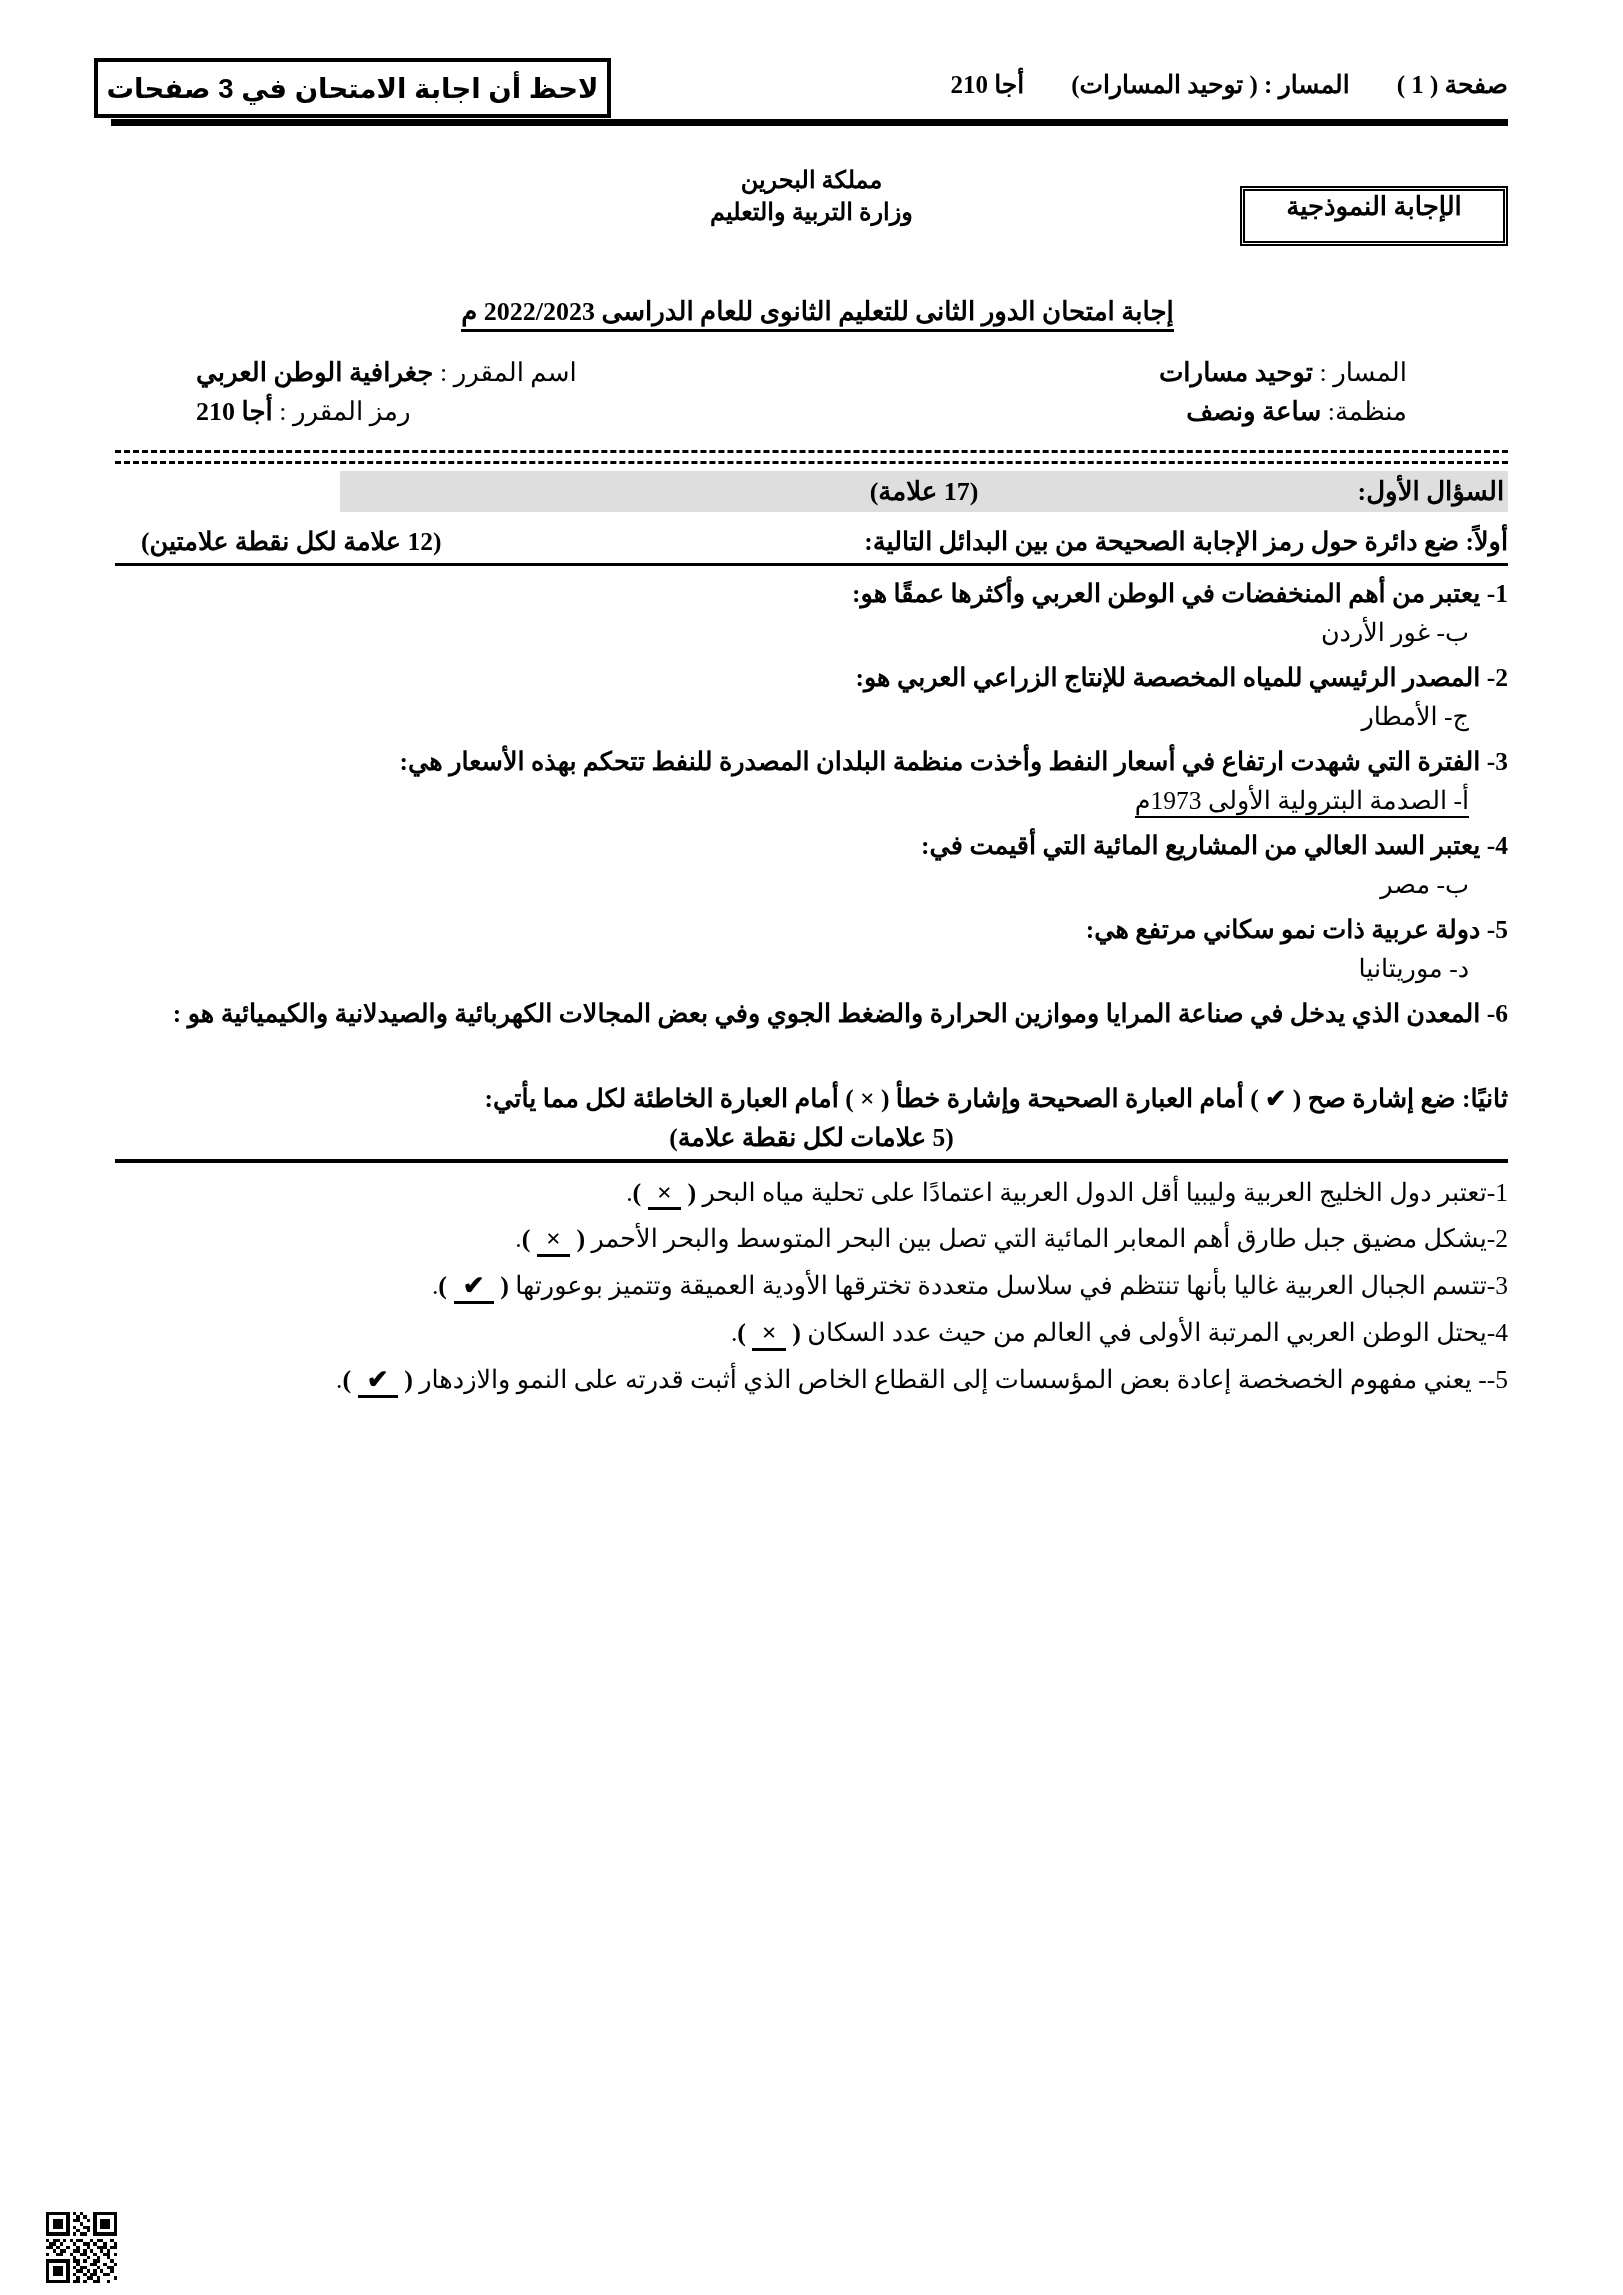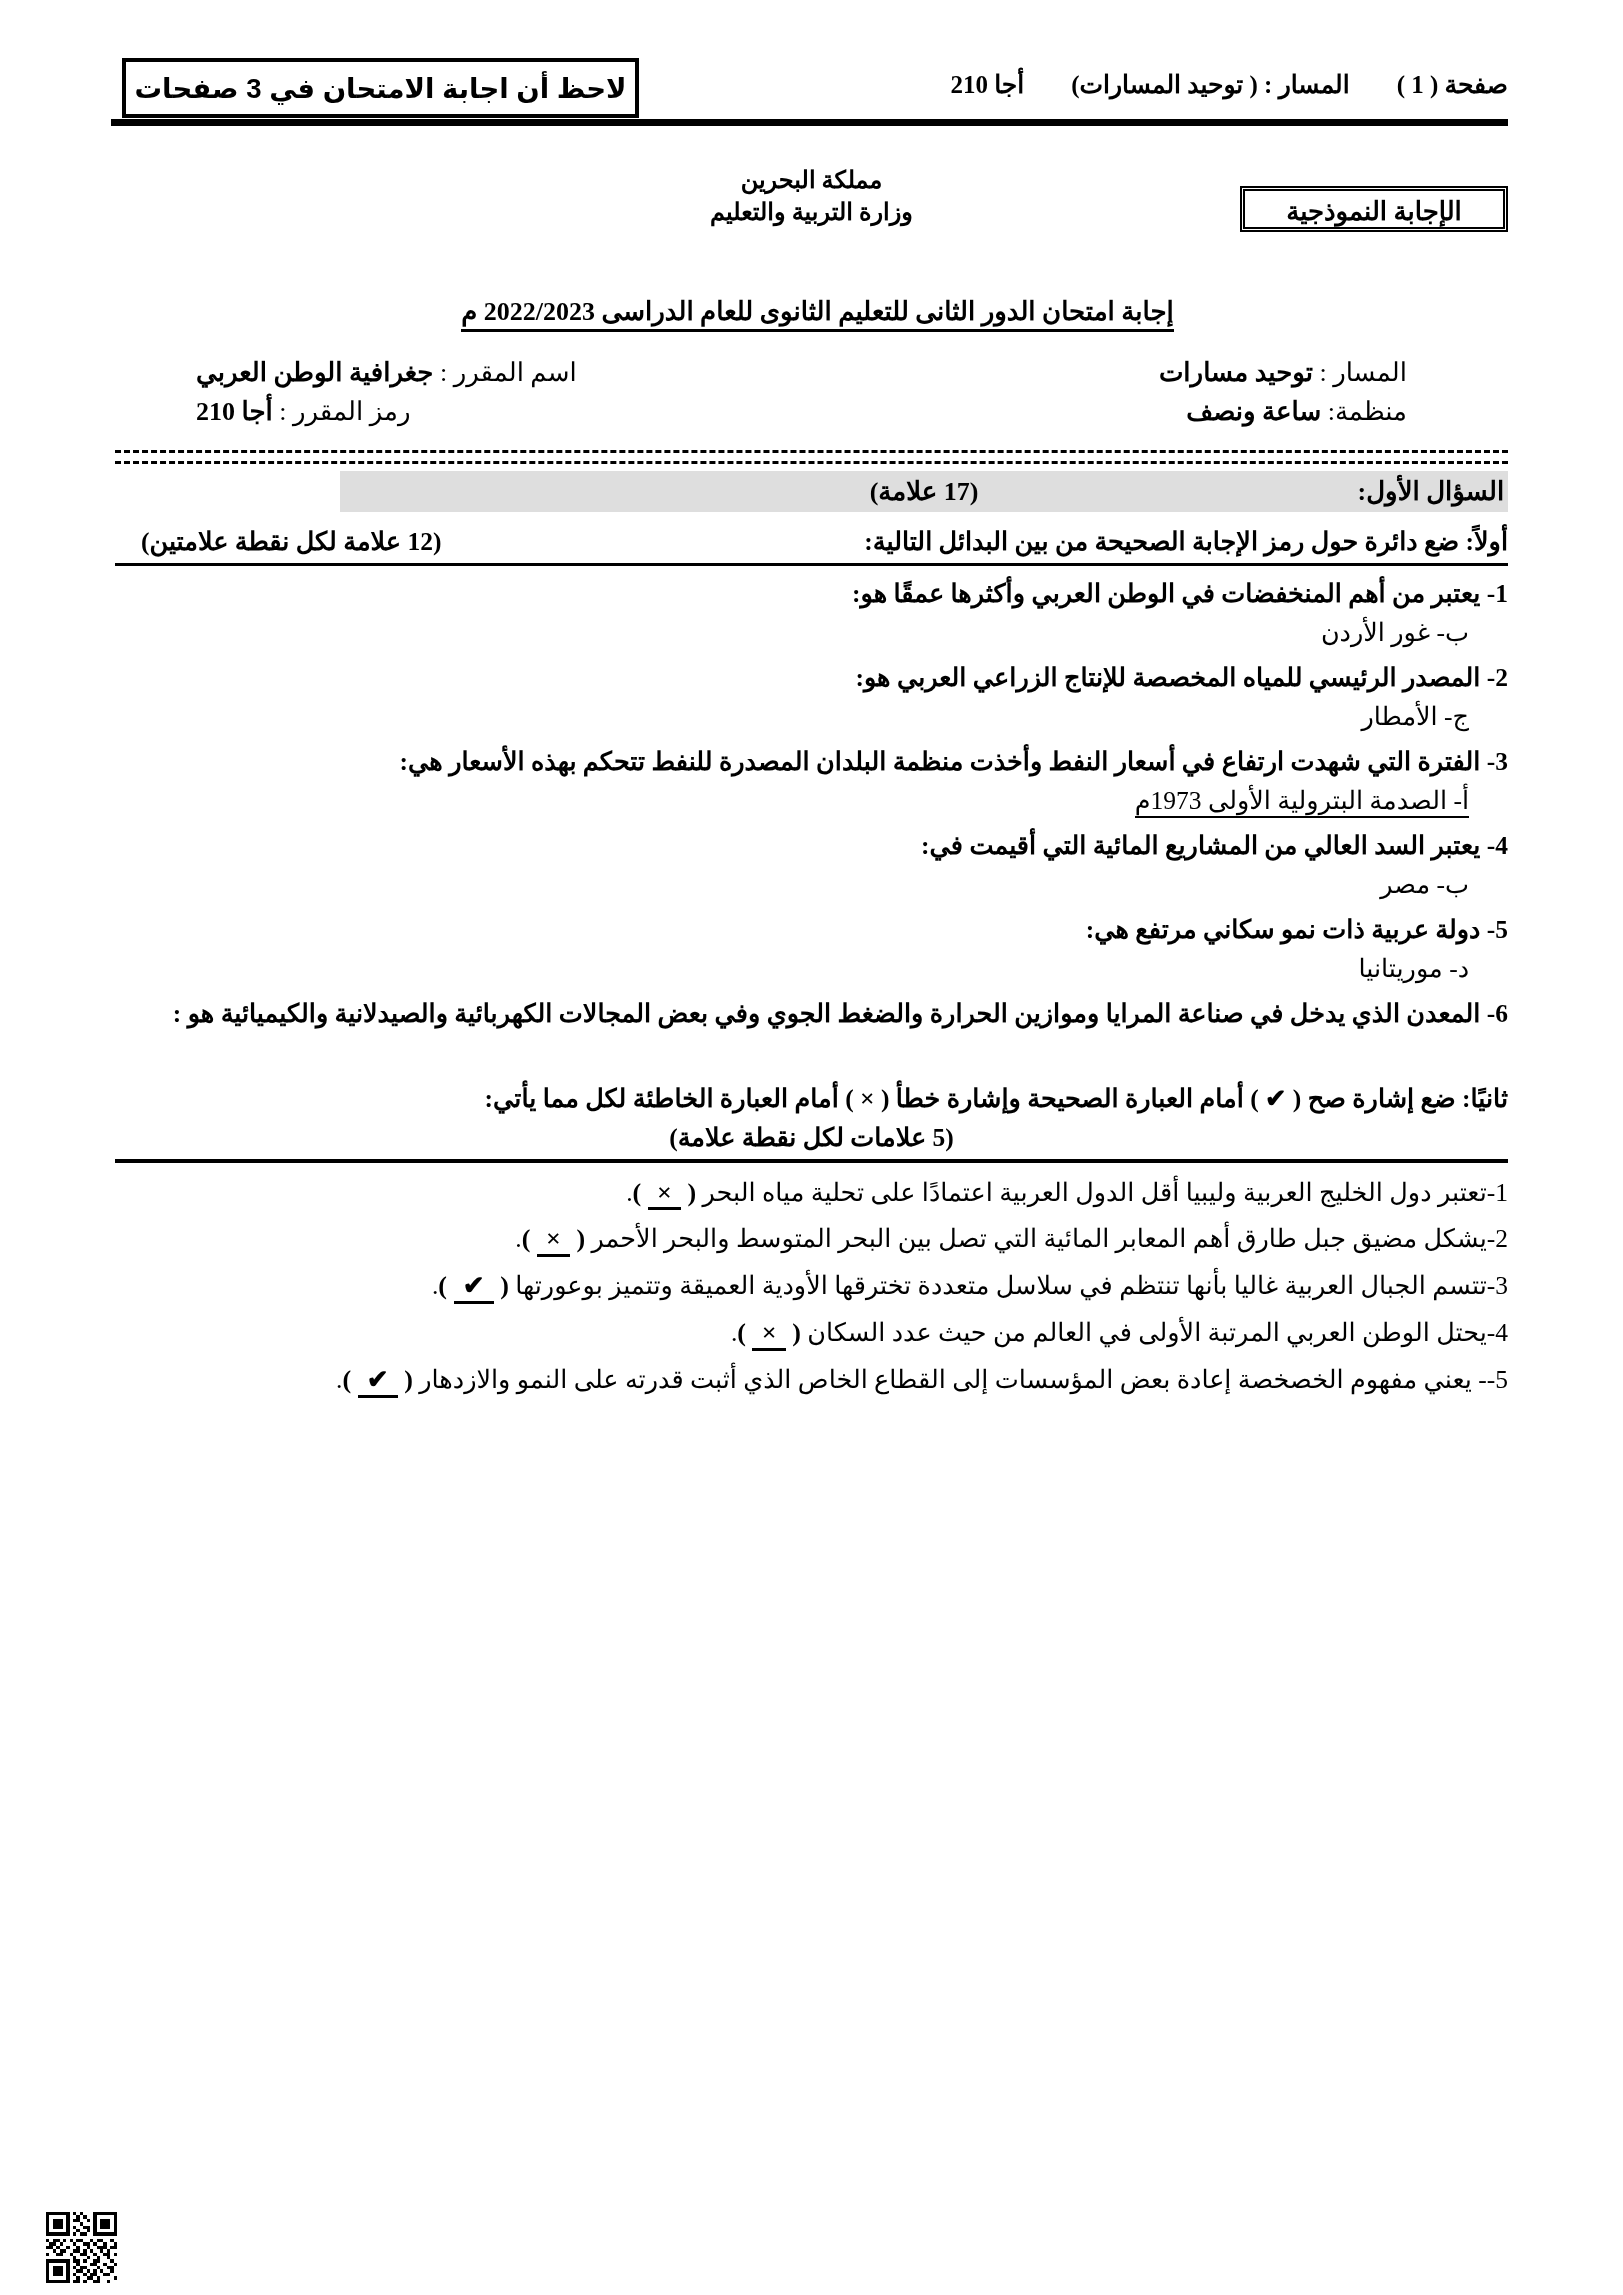--- a/index.html
+++ b/index.html
@@ -18,21 +18,21 @@
   .page {
     position: absolute;
     inset: 0;
     padding: 0;
   }
 
   
   .top-row {
     position: absolute;
     top: 58px;
-    left: 122px;
+    left: 94px;
     right: 115px;
     height: 63px;
   }
   .notice-box {
     position: absolute;
     left: 0;
     top: 0;
     width: 517px;
     height: 60px;
     border: 4.6px solid #000;
@@ -85,25 +85,25 @@
   .ministry .m-line.underlined {
     display: inline-block;
     border-bottom: 3.3px solid #000;
     padding-bottom: 1.3px;
   }
   .model-answer-box {
     position: absolute;
     top: 186px;
     right: 115px;
     width: 268px;
-    height: 46px;
+    height: 60px;
     border: 5.9px double #000;
     box-sizing: border-box;
     display: flex;
-    align-items: flex-end;
+    align-items: flex-start;
     justify-content: center;
   }
   .model-answer-box span {
     font-size: 26px;
     font-weight: bold;
     letter-spacing: 1.3px;
   }
 
   .exam-title {
     position: absolute;

